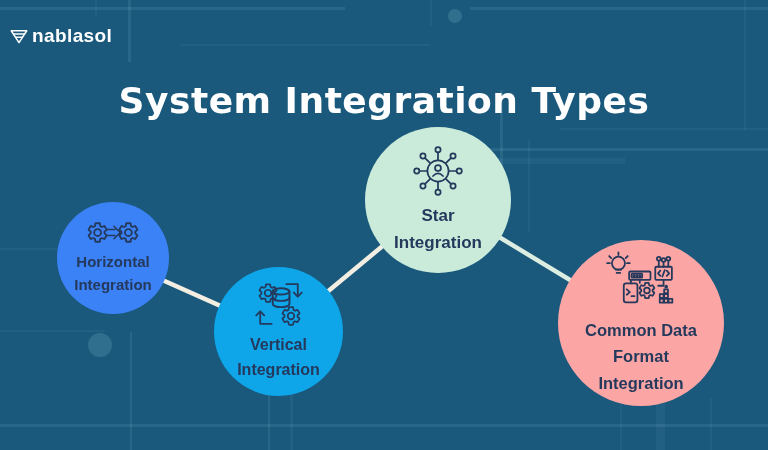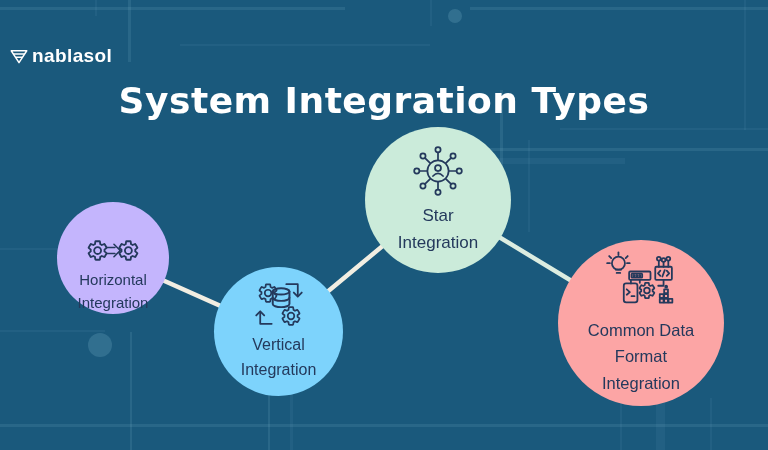--- a/index.html
+++ b/index.html
@@ -5,35 +5,35 @@
   html,body{margin:0;padding:0;}
   body{width:768px;height:450px;overflow:hidden;font-family:"Liberation Sans",sans-serif;}
   .stage{position:relative;width:768px;height:450px;background:#1A597C;overflow:hidden;}
 
   
   .pat{position:absolute;background:rgba(143,199,220,0.13);z-index:0;}
   .pat.soft{background:rgba(143,199,220,0.07);}
   .pat.dot{border-radius:50%;background:rgba(143,199,220,0.20);}
 
   
-  .brand{position:absolute;left:10px;top:25px;display:flex;align-items:center;gap:4px;z-index:3;color:#fff;margin-top:20px;}
+  .brand{position:absolute;left:10px;top:25px;display:flex;align-items:center;gap:4px;z-index:3;color:#fff;}
   .brand-name{font-size:19px;font-weight:600;letter-spacing:.4px;color:#fff;}
 
   
   .title{position:absolute;left:0;right:0;top:44px;text-align:center;z-index:3;
          font-family:"DejaVu Sans",sans-serif;font-size:36px;font-weight:700;
          letter-spacing:.5px;color:#fff;margin-top:36px;}
 
   
   .connectors{position:absolute;left:0;top:0;z-index:1;}
 
   
   .node{position:absolute;border-radius:50%;display:flex;flex-direction:column;
         align-items:center;justify-content:center;text-align:center;z-index:2;}
-  .node-label{white-space:pre-line;font-weight:400;color:#24395C;line-height:1.55;margin-top:5px;}
+  .node-label{white-space:pre-line;font-weight:700;color:#24395C;line-height:1.55;margin-top:5px;}
   .node-h{left:57px;top:202px;width:112px;height:112px;}
   .node-h .node-label{font-size:15px;}
   .node-v{left:214px;top:267px;width:129px;height:129px;}
   .node-v .node-label{font-size:16px;}
   .node-s{left:365px;top:127px;width:146px;height:146px;}
   .node-s .node-label{font-size:17px;}
   .node-c{left:558px;top:240px;width:166px;height:166px;}
   .node-c .node-label{font-size:16.5px;line-height:1.6;}
   .node svg{display:block;}
 </style>
@@ -89,33 +89,33 @@
     <symbol id="gear" viewBox="0 0 24 24">
       <path d="M19.14 12.94c.04-.3.06-.61.06-.94 0-.32-.02-.64-.07-.94l2.03-1.58c.18-.14.23-.41.12-.61l-1.92-3.32c-.12-.22-.37-.29-.59-.22l-2.39.96c-.5-.38-1.03-.7-1.62-.94l-.36-2.54c-.04-.24-.24-.41-.48-.41h-3.84c-.24 0-.43.17-.47.41l-.36 2.54c-.59.24-1.13.57-1.62.94l-2.39-.96c-.22-.08-.47 0-.59.22L2.74 8.87c-.12.21-.08.47.12.61l2.03 1.58c-.05.3-.09.63-.09.94 0 .31.02.64.07.94l-2.03 1.58c-.18.14-.23.41-.12.61l1.92 3.32c.12.22.37.29.59.22l2.39-.96c.5.38 1.03.7 1.62.94l.36 2.54c.05.24.24.41.48.41h3.84c.24 0 .44-.17.47-.41l.36-2.54c.59-.24 1.13-.56 1.62-.94l2.39.96c.22.08.47 0 .59-.22l1.92-3.32c.12-.22.07-.47-.12-.61l-2.01-1.58z M12 15.6c-1.98 0-3.6-1.62-3.6-3.6s1.62-3.6 3.6-3.6 3.6 1.62 3.6 3.6-1.62 3.6-3.6 3.6z"></path>
     </symbol>
     <symbol id="db" viewBox="0 0 24 24">
       <ellipse cx="12" cy="6" rx="8" ry="3"></ellipse>
       <path d="M4 6v6c0 1.66 3.58 3 8 3s8-1.34 8-3V6"></path>
       <path d="M4 12v6c0 1.66 3.58 3 8 3s8-1.34 8-3v-6"></path>
     </symbol>
   </svg>
 
-  <div class="node node-h" style="background: #c4b5fd; justify-content: flex-end;">
+  <div class="node node-h" style="background: #3b82f6;">
     <svg width="54" height="25" viewBox="0 0 56 26" fill="none" stroke="#24395C" stroke-width="1.9" stroke-linecap="round" stroke-linejoin="round">
       <use href="#gear" x="0" y="1" width="24" height="24"></use>
       <use href="#gear" x="32" y="1" width="24" height="24"></use>
       <path d="M21.5 9.8 H30" stroke-width="1.6"></path>
       <path d="M21.5 16.2 H30" stroke-width="1.6"></path>
       <path d="M29 6.5 L35.5 13 L29 19.5" stroke-width="1.6"></path>
     </svg>
     <div class="node-label">Horizontal
 Integration</div>
   </div>
 
-  <div class="node node-v" style="background: #7dd3fc;">
+  <div class="node node-v" style="background: #0ea5e9;">
     <svg width="48" height="48" viewBox="0 0 46 46" fill="none" stroke="#24395C" stroke-width="1.9" stroke-linecap="round" stroke-linejoin="round">
       <use href="#db" x="13" y="5" width="24" height="24"></use>
       <use href="#gear" x="2" y="2" width="21" height="21"></use>
       <use href="#gear" x="24" y="24" width="21" height="21"></use>
       <path d="M30 4 H41 V15" stroke-width="1.7"></path>
       <path d="M37.2 12 L41 16 L44.8 12" stroke-width="1.7"></path>
       <path d="M16 42 H5 V31" stroke-width="1.7"></path>
       <path d="M1.2 34 L5 30 L8.8 34" stroke-width="1.7"></path>
     </svg>
     <div class="node-label">Vertical

